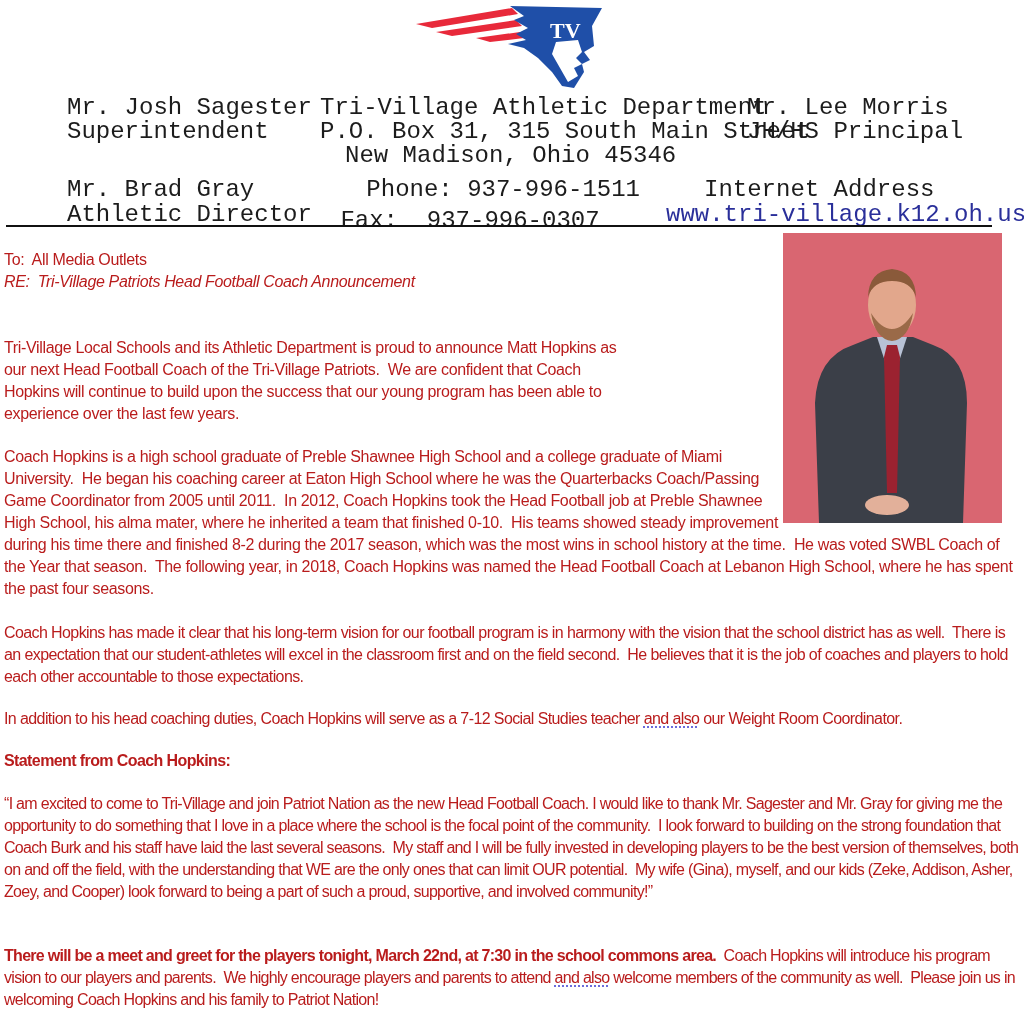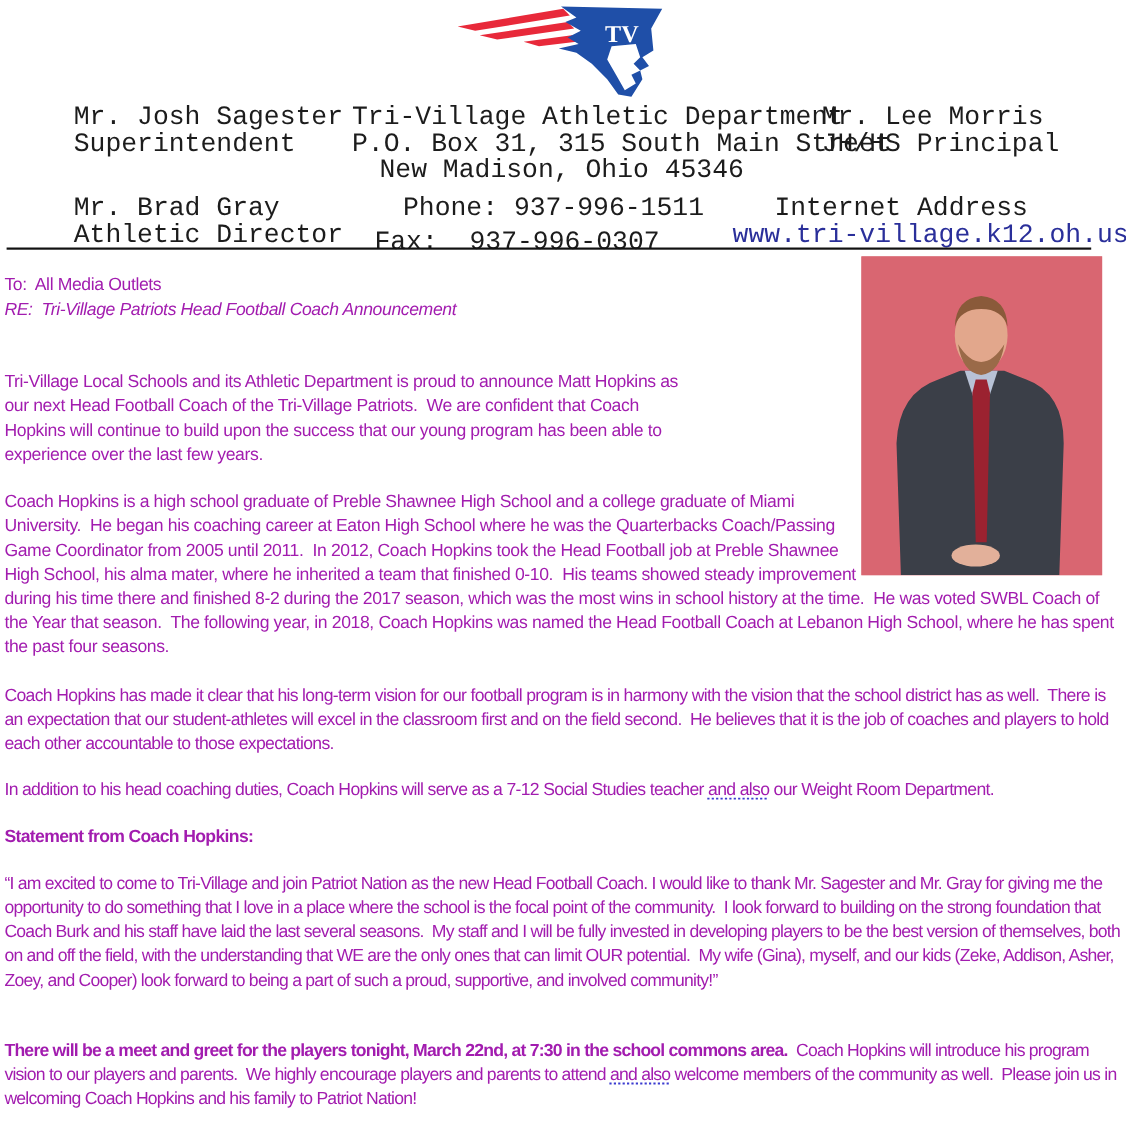--- a/index.html
+++ b/index.html
@@ -10,21 +10,21 @@
   #logo { position: absolute; left: 412px; top: 2px; width: 196px; height: 88px; }
 
   .lh { position: absolute; font-size: 24px; line-height: 24px; white-space: nowrap; color: #1c1c1c; font-family: Liberation Mono, monospace; }
   .center { text-align: center; }
   .link { color: #2a2f9a; }
 
   #rule { position: absolute; left: 6px; top: 225px; width: 986px; height: 2px; background: #111; }
 
   #photo { position: absolute; left: 783px; top: 233px; width: 219px; height: 290px; background: #d96671; overflow: hidden; }
 
-  .body-text { position: absolute; font-size: 16px; line-height: 22px; color: #a21caf; letter-spacing: -0.35px; }
+  .body-text { position: absolute; font-size: 16px; line-height: 22px; color: #b91c1c; letter-spacing: -0.35px; }
   .body-text p { margin: 0; }
   .squiggle { text-decoration: underline dotted #3b3bd0; text-underline-offset: 3px; }
   b { font-weight: bold; }
 </style>
 </head>
 <body>
 
 <svg id="logo" viewBox="0 0 196 88">
   <polygon points="4,22 100,6 106,12 20,26" fill="#e8293a"></polygon>
   <polygon points="24,30 104,18 110,24 40,34" fill="#e8293a"></polygon>
@@ -77,21 +77,21 @@
 <div class="body-text sans" style="left:4px; top:446px; width:1016px;">
   <div style="float:right; width:240px; height:88px;"></div>
   <p style="white-space:pre-wrap;">Coach Hopkins is a high school graduate of Preble Shawnee High School and a college graduate of Miami University.  He began his coaching career at Eaton High School where he was the Quarterbacks Coach/Passing Game Coordinator from 2005 until 2011.  In 2012, Coach Hopkins took the Head Football job at Preble Shawnee High School, his alma mater, where he inherited a team that finished 0-10.  His teams showed steady improvement during his time there and finished 8-2 during the 2017 season, which was the most wins in school history at the time.  He was voted SWBL Coach of the Year that season.  The following year, in 2018, Coach Hopkins was named the Head Football Coach at Lebanon High School, where he has spent the past four seasons.</p>
 </div>
 
 <div class="body-text sans" style="left:4px; top:622px; width:1016px; letter-spacing:-0.6px;">
   <p style="white-space:pre-wrap;">Coach Hopkins has made it clear that his long-term vision for our football program is in harmony with the vision that the school district has as well.  There is an expectation that our student-athletes will excel in the classroom first and on the field second.  He believes that it is the job of coaches and players to hold each other accountable to those expectations.</p>
 </div>
 
 <div class="body-text sans" style="left:4px; top:708px; width:1016px; letter-spacing:-0.6px;">
-  <p style="white-space:pre-wrap;"><span>In addition to his head coaching duties, Coach Hopkins will serve as a 7-12 Social Studies teacher </span><span class="squiggle">and also</span><span> our Weight Room Department.</span></p>
+  <p style="white-space:pre-wrap;"><span>In addition to his head coaching duties, Coach Hopkins will serve as a 7-12 Social Studies teacher </span><span class="squiggle">and also</span><span> our Weight Room Coordinator.</span></p>
 </div>
 
 <div class="body-text sans" style="left:4px; top:750px; width:1016px; letter-spacing:-0.6px;">
   <p><b>Statement from Coach Hopkins:</b></p>
 </div>
 
 <div class="body-text sans" style="left:4px; top:793px; width:1016px; letter-spacing:-0.7px;">
   <p style="white-space:pre-wrap;">“I am excited to come to Tri-Village and join Patriot Nation as the new Head Football Coach. I would like to thank Mr. Sagester and Mr. Gray for giving me the opportunity to do something that I love in a place where the school is the focal point of the community.  I look forward to building on the strong foundation that Coach Burk and his staff have laid the last several seasons.  My staff and I will be fully invested in developing players to be the best version of themselves, both on and off the field, with the understanding that WE are the only ones that can limit OUR potential.  My wife (Gina), myself, and our kids (Zeke, Addison, Asher, Zoey, and Cooper) look forward to being a part of such a proud, supportive, and involved community!”</p>
 </div>
 

